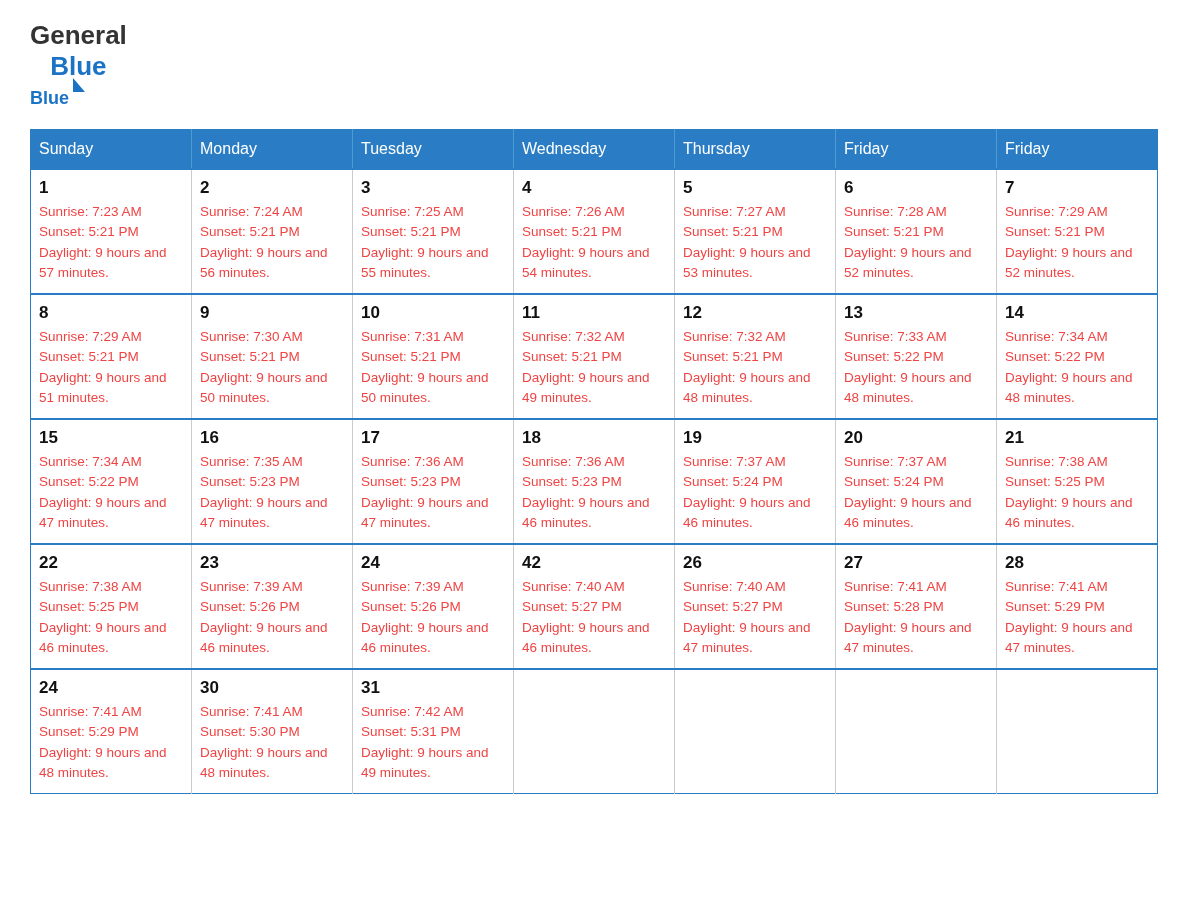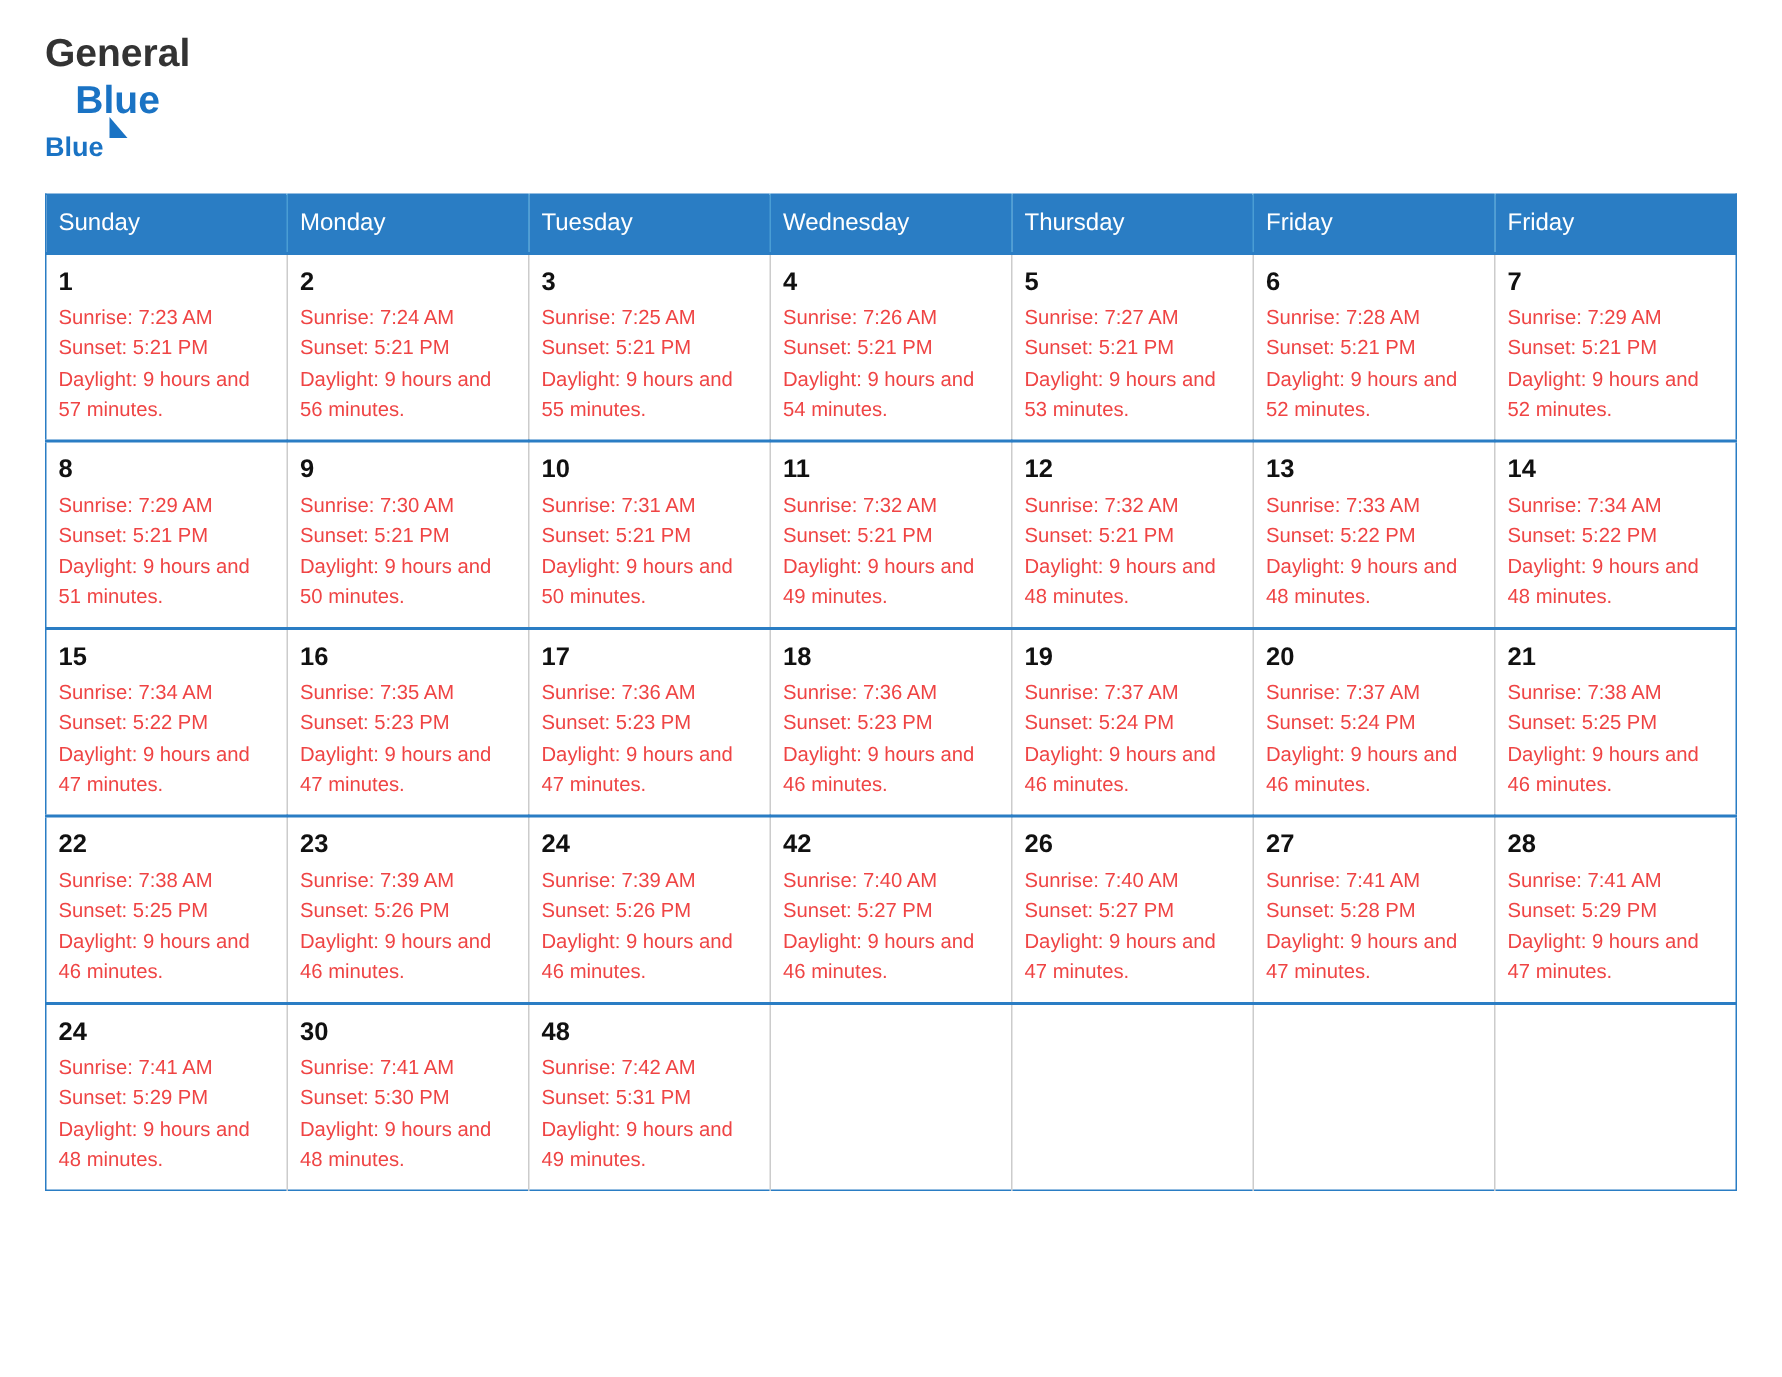--- a/index.html
+++ b/index.html
@@ -270,21 +270,21 @@
       <tr>
         <td>
           <span class="day-num">24</span>
 <div class="day-info">Sunrise: 7:41 AM<br>Sunset: 5:29 PM<br>Daylight: 9 hours and 48 minutes.</div>
         </td>
         <td>
           <span class="day-num">30</span>
 <div class="day-info">Sunrise: 7:41 AM<br>Sunset: 5:30 PM<br>Daylight: 9 hours and 48 minutes.</div>
         </td>
         <td>
-          <span class="day-num">48</span>
+          <span class="day-num">31</span>
 <div class="day-info">Sunrise: 7:42 AM<br>Sunset: 5:31 PM<br>Daylight: 9 hours and 49 minutes.</div>
         </td>
         <td class="empty-cell"></td>
         <td class="empty-cell"></td>
         <td class="empty-cell"></td>
         <td class="empty-cell"></td>
       </tr>
     </tbody>
 </table>
 

